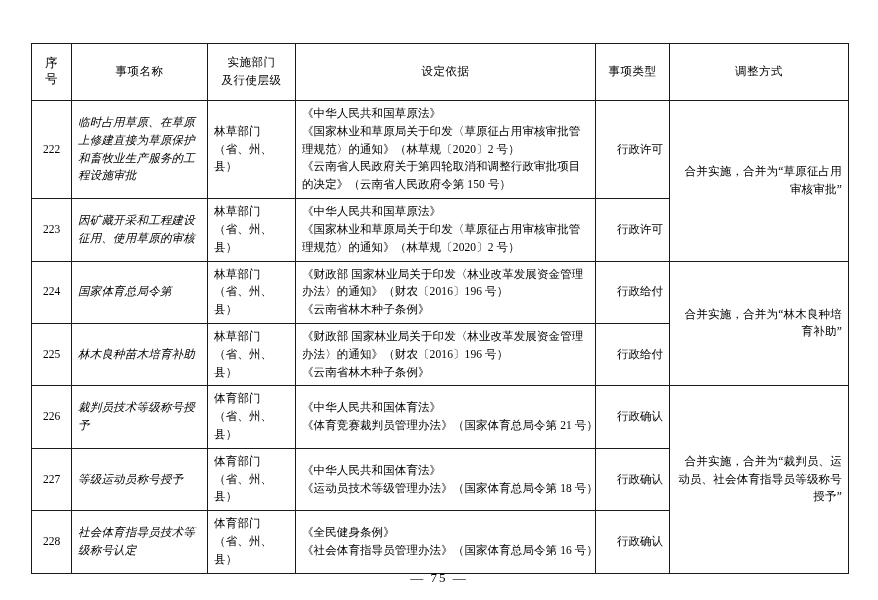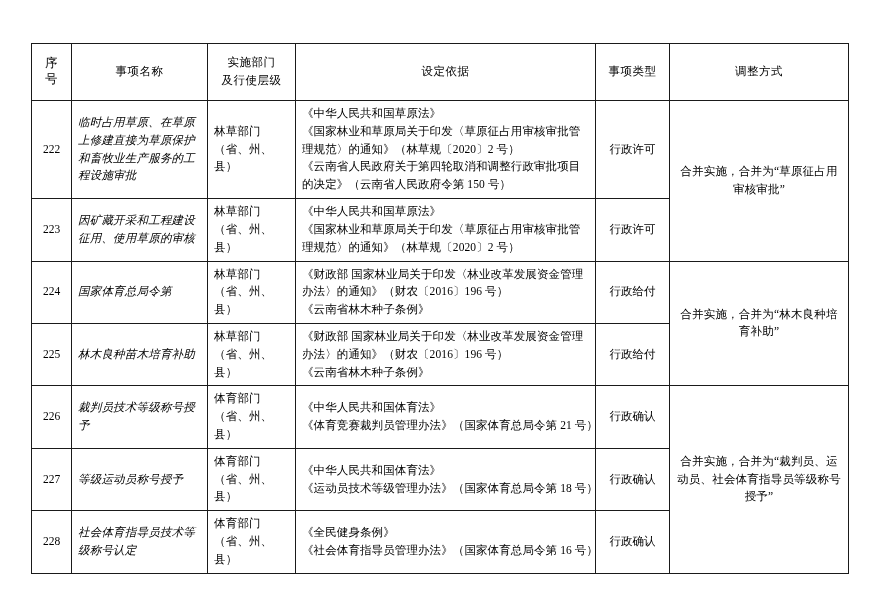--- a/index.html
+++ b/index.html
@@ -67,26 +67,26 @@
   }
   td.dept {
     text-align: left;
     letter-spacing: 0.2px;
   }
   td.basis {
     text-align: left;
     letter-spacing: 0.1px;
   }
   td.type {
-    text-align: center;
+    text-align: right;
     white-space: nowrap;
     margin-top: 42px;
   }
   td.adjust {
-    text-align: center;
+    text-align: right;
     letter-spacing: 0.2px;
   }
   .basis-line {
     display: block;
     white-space: nowrap;
   }
   .basis-line.wrapline {
     white-space: normal;
   }
   .footer {
@@ -208,13 +208,14 @@
           <td class="basis">
             <span class="basis-line">《全民健身条例》</span>
             <span class="basis-line">《社会体育指导员管理办法》（国家体育总局令第 16 号）</span>
           </td>
           <td class="type">行政确认</td>
         </tr>
       </tbody>
     </table>
   </div>
 
+  <div class="footer">— 75 —</div>
 </div>
 
 </body></html>

